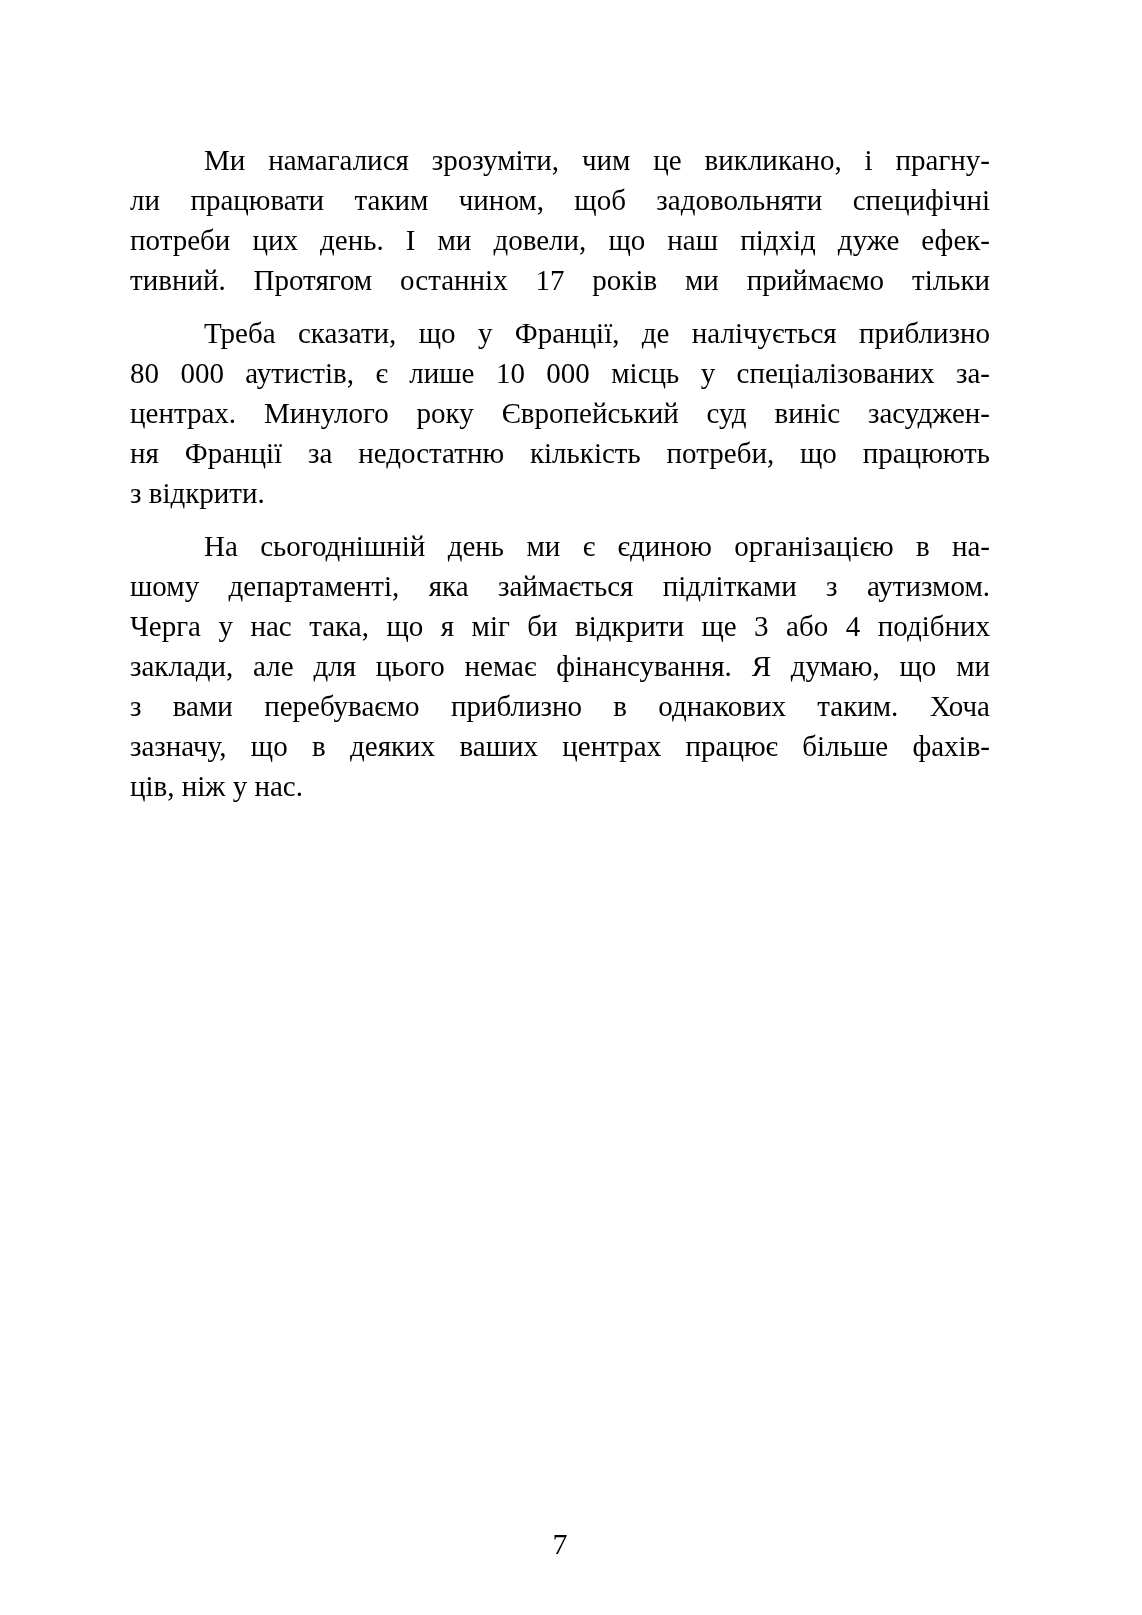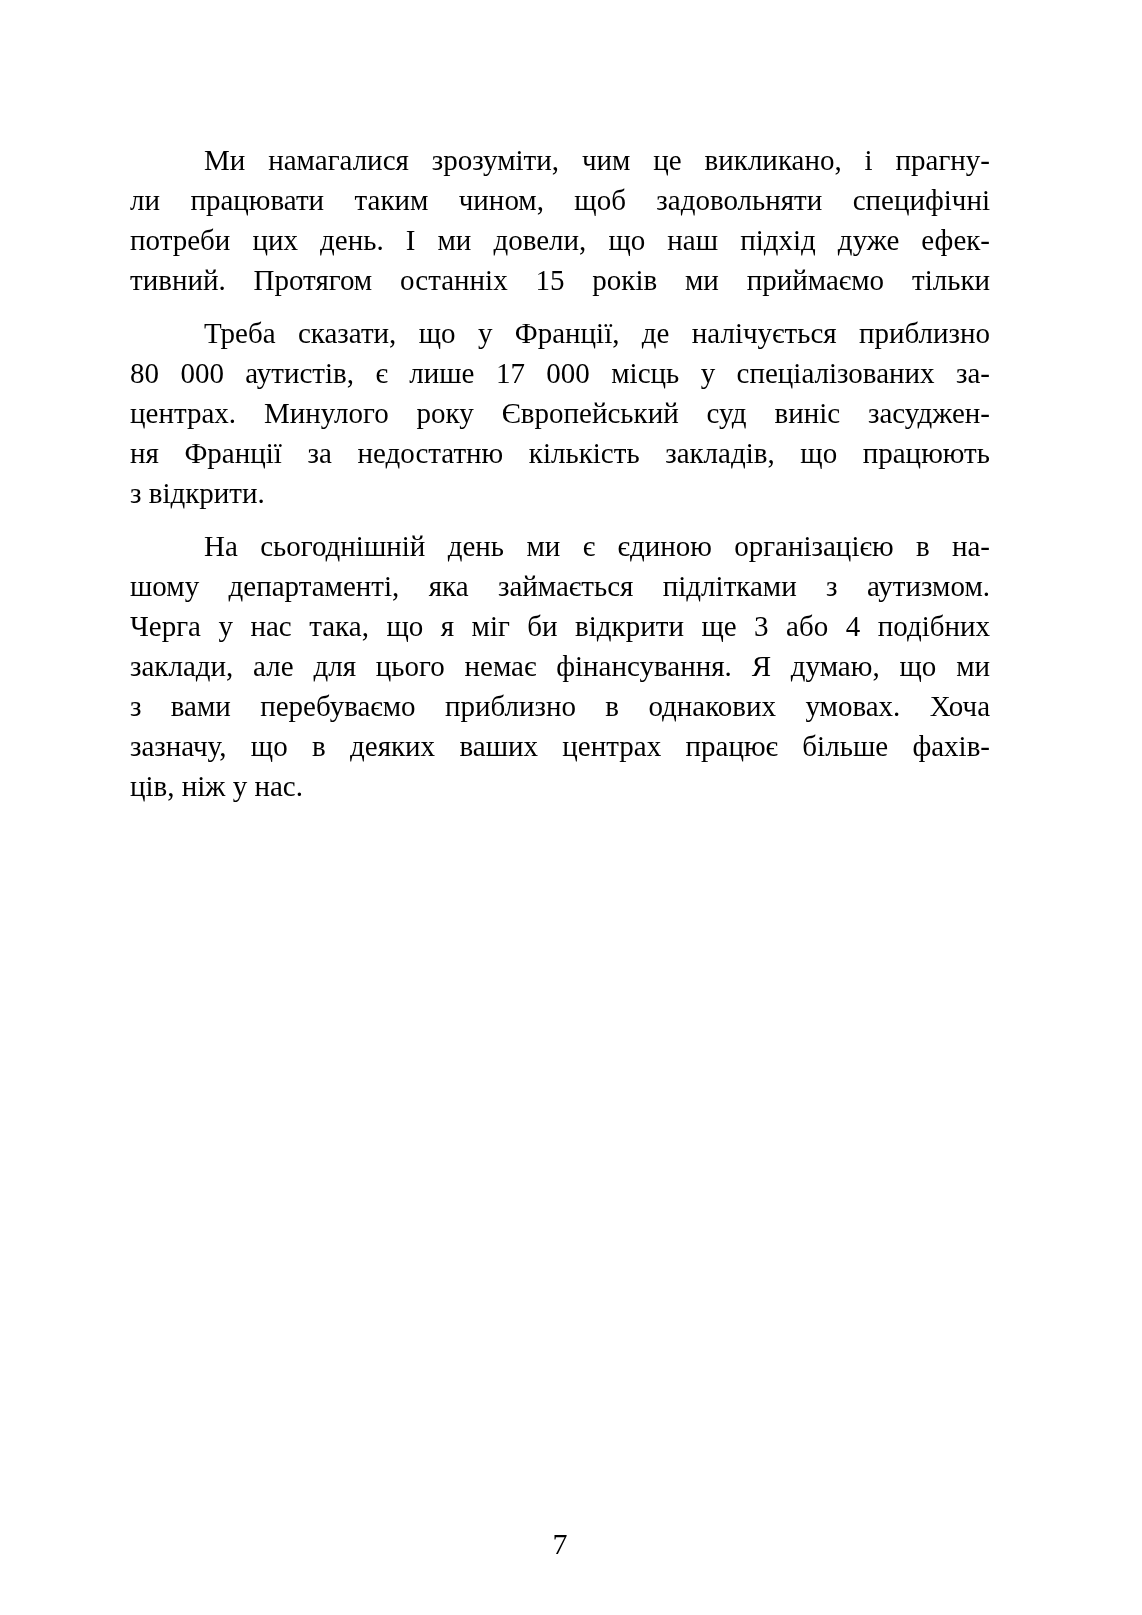--- a/index.html
+++ b/index.html
@@ -52,37 +52,37 @@
 <body>
 
 <div class="page">
 
   <div class="text-block">
 
     <div class="paragraph">
       <div class="line first">Ми намагалися зрозуміти, чим це викликано, і прагну-</div>
       <div class="line">ли працювати таким чином, щоб задовольняти специфічні</div>
       <div class="line">потреби цих день. І ми довели, що наш підхід дуже ефек-</div>
-      <div class="line">тивний. Протягом останніх 15 років ми приймаємо тільки</div>
+      <div class="line">тивний. Протягом останніх 17 років ми приймаємо тільки</div>
     </div>
 
     <div class="paragraph">
       <div class="line first">Треба сказати, що у Франції, де налічується приблизно</div>
-      <div class="line">80 000 аутистів, є лише 17 000 місць у спеціалізованих за-</div>
+      <div class="line">80 000 аутистів, є лише 10 000 місць у спеціалізованих за-</div>
       <div class="line">центрах. Минулого року Європейський суд виніс засуджен-</div>
-      <div class="line">ня Франції за недостатню кількість закладів, що працюють</div>
+      <div class="line">ня Франції за недостатню кількість потреби, що працюють</div>
       <div class="line last">з відкрити.</div>
     </div>
 
     <div class="paragraph">
       <div class="line first">На сьогоднішній день ми є єдиною організацією в на-</div>
       <div class="line">шому департаменті, яка займається підлітками з аутизмом.</div>
       <div class="line">Черга у нас така, що я міг би відкрити ще 3 або 4 подібних</div>
       <div class="line">заклади, але для цього немає фінансування. Я думаю, що ми</div>
-      <div class="line">з вами перебуваємо приблизно в однакових умовах. Хоча</div>
+      <div class="line">з вами перебуваємо приблизно в однакових таким. Хоча</div>
       <div class="line">зазначу, що в деяких ваших центрах працює більше фахів-</div>
       <div class="line last">ців, ніж у нас.</div>
     </div>
 
   </div>
 
   <div class="page-number">7</div>
 
 </div>
 

